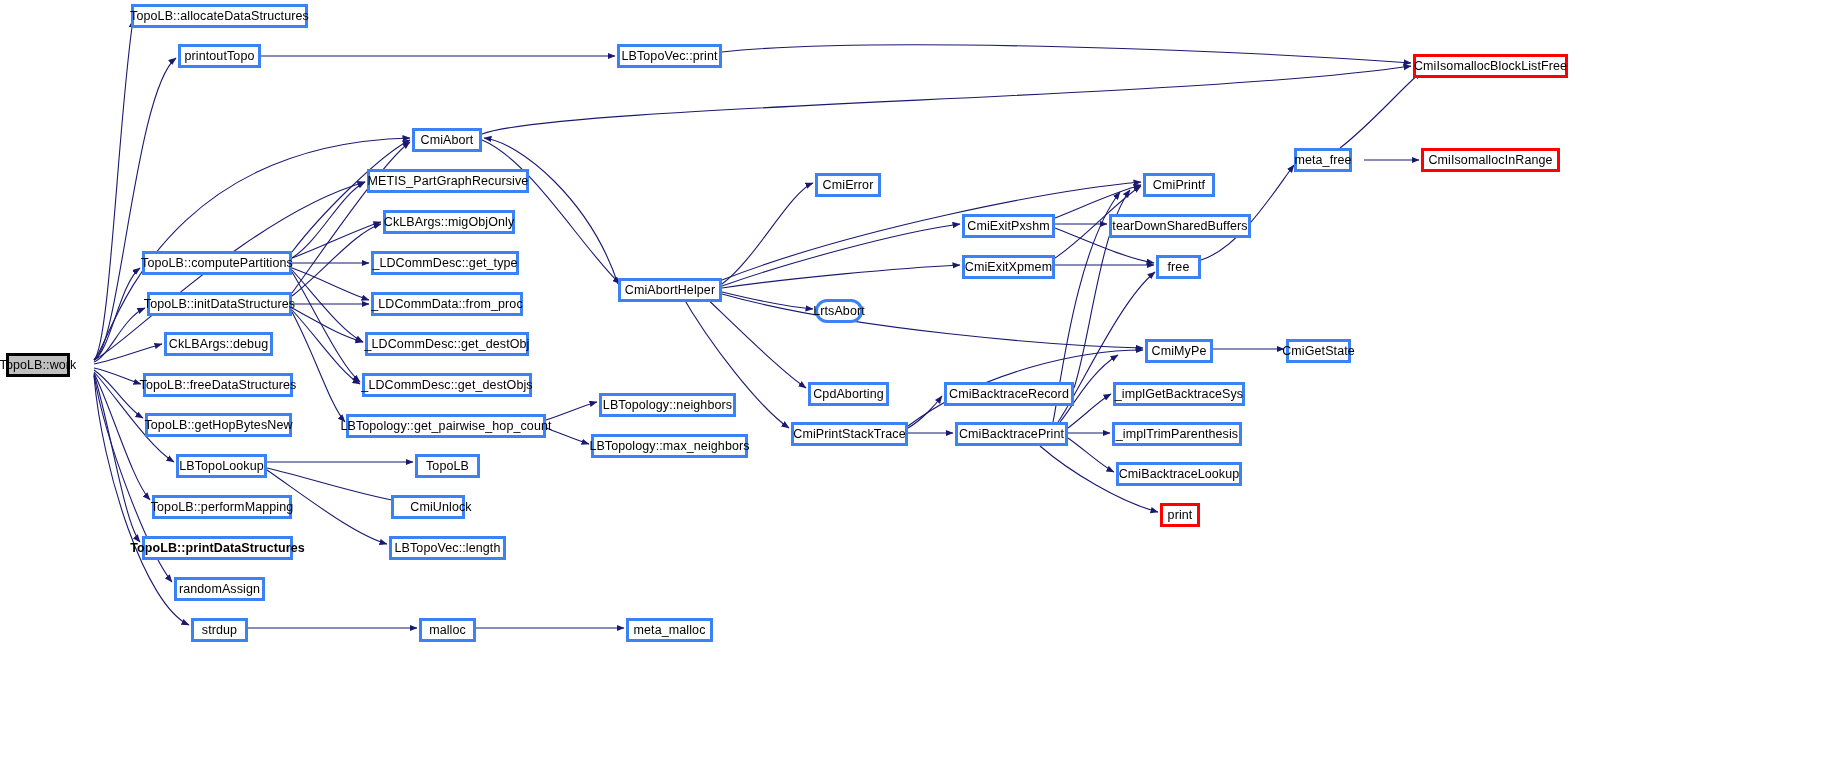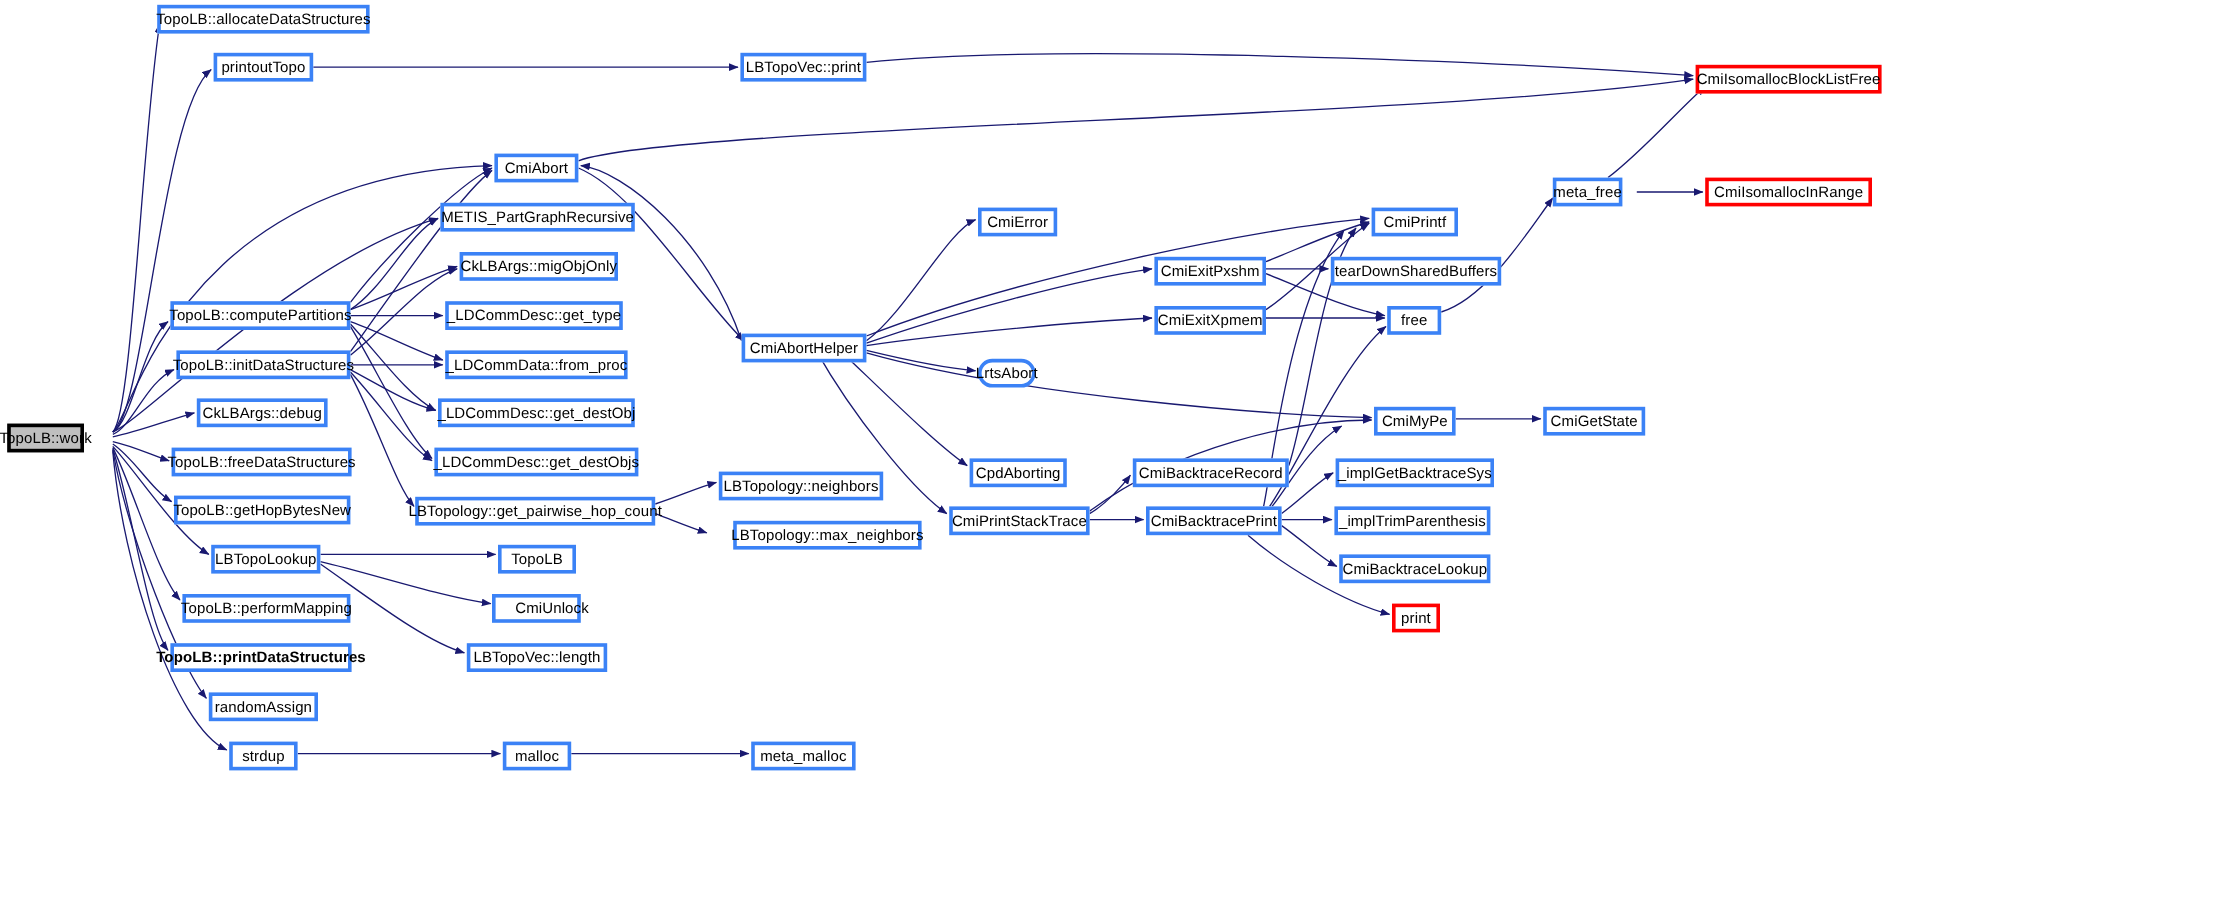--- a/index.html
+++ b/index.html
@@ -198,21 +198,21 @@
       </div>
       <div class="node" style="left: 164px; top: 332px; width: 109px;">
         <span class="label">CkLBArgs::debug</span>
       </div>
       <div class="node" style="left: 365px; top: 332px; width: 164px;">
         <span class="label">_LDCommDesc::get_destObj</span>
       </div>
       <div class="node" style="left: 1145px; top: 339px; width: 68px;">
         <span class="label">CmiMyPe</span>
       </div>
-      <div class="node" style="left: 1286px; top: 339px; width: 85px;">
+      <div class="node" style="left: 1286px; top: 339px; width: 65px;">
         <span class="label">CmiGetState</span>
       </div>
       <div class="node" style="left: 143px; top: 373px; width: 150px;">
         <span class="label">TopoLB::freeDataStructures</span>
       </div>
       <div class="node" style="left: 808px; top: 382px; width: 81px;">
         <span class="label">CpdAborting</span>
       </div>
       <div class="node" style="left: 944px; top: 382px; width: 130px;">
         <span class="label">CmiBacktraceRecord</span>
@@ -234,36 +234,36 @@
       </div>
       <div class="node" style="left: 791px; top: 422px; width: 117px;">
         <span class="label">CmiPrintStackTrace</span>
       </div>
       <div class="node" style="left: 955px; top: 422px; width: 113px;">
         <span class="label">CmiBacktracePrint</span>
       </div>
       <div class="node" style="left: 1112px; top: 422px; width: 130px;">
         <span class="label">_implTrimParenthesis</span>
       </div>
-      <div class="node" style="left: 591px; top: 434px; width: 157px; margin-left: 20px;">
+      <div class="node" style="left: 591px; top: 434px; width: 157px;">
         <span class="label">LBTopology::max_neighbors</span>
       </div>
       <div class="node" style="left: 176px; top: 454px; width: 91px;">
         <span class="label">LBTopoLookup</span>
       </div>
       <div class="node" style="left: 415px; top: 454px; width: 65px;">
         <span class="label">TopoLB</span>
       </div>
       <div class="node" style="left: 1116px; top: 462px; width: 126px;">
         <span class="label">CmiBacktraceLookup</span>
       </div>
       <div class="node" style="left: 152px; top: 495px; width: 140px;">
         <span class="label">TopoLB::performMapping</span>
       </div>
-      <div class="node" style="left: 410px; top: 495px; width: 74px; padding-left: 33px;">
+      <div class="node" style="left: 391px; top: 495px; width: 74px; padding-left: 33px;">
         <span class="label">CmiUnlock</span>
       </div>
       <div class="node ext" style="left: 1160px; top: 503px; width: 40px;">
         <span class="label">print</span>
       </div>
       <div class="node" style="left: 142px; top: 536px; width: 151px; font-weight: bold;">
         <span class="label">TopoLB::printDataStructures</span>
       </div>
       <div class="node" style="left: 389px; top: 536px; width: 117px;">
         <span class="label">LBTopoVec::length</span>

